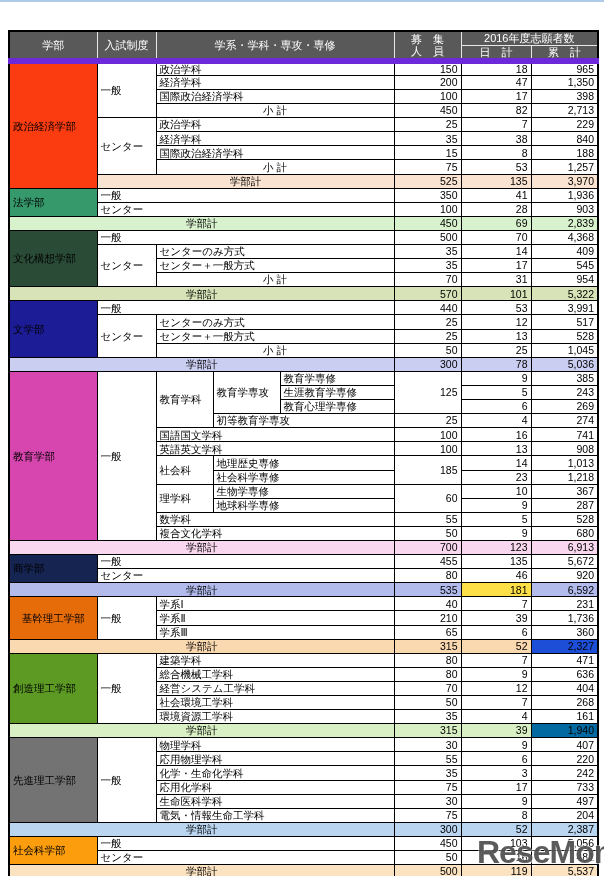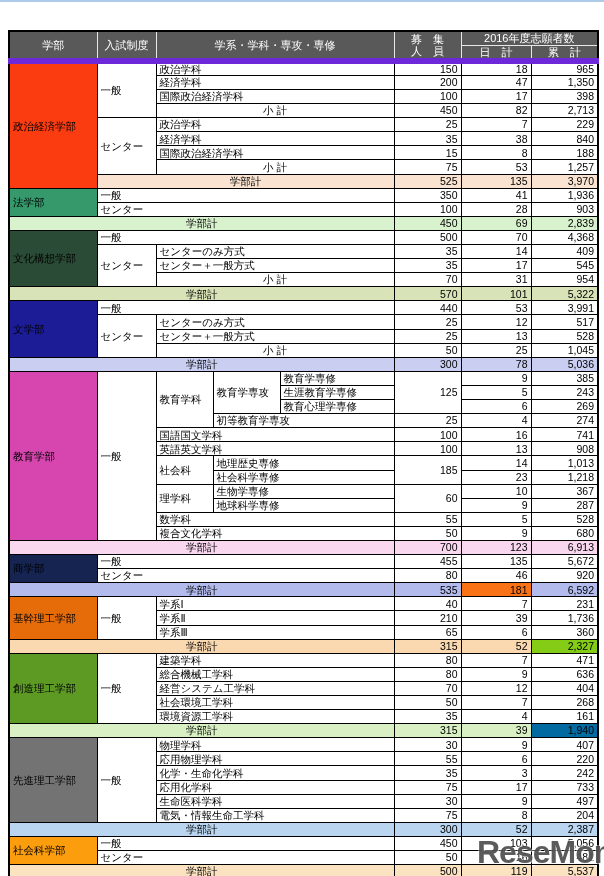--- a/index.html
+++ b/index.html
@@ -302,25 +302,25 @@
       </tr>
       <tr>
         <td colspan="4" class="sys">センター</td>
         <td class="num bq">80</td>
         <td class="num bd">46</td>
         <td class="num">920</td>
       </tr>
       <tr>
         <td colspan="5" class="ctr" style="background: rgb(178, 187, 236);">学部計</td>
         <td class="num bq" style="background: rgb(178, 187, 236);">535</td>
-        <td class="num bd" style="background: #f97316;">181</td>
+        <td class="num bd" style="background: #fde047;">181</td>
         <td class="num" style="background: rgb(178, 187, 236);">6,592</td>
       </tr>
       <tr>
-        <td rowspan="3" class="fac" style="background: rgb(230, 108, 10);">基幹理工学部</td>
+        <td rowspan="3" class="fac" style="background: rgb(230, 108, 10); text-align: center;">基幹理工学部</td>
         <td rowspan="3" class="sys">一般</td>
         <td colspan="3" class="name">学系Ⅰ</td>
         <td class="num bq">40</td>
         <td class="num bd">7</td>
         <td class="num">231</td>
       </tr>
       <tr>
         <td colspan="3" class="name">学系Ⅱ</td>
         <td class="num bq">210</td>
         <td class="num bd">39</td>
@@ -329,21 +329,21 @@
       <tr>
         <td colspan="3" class="name">学系Ⅲ</td>
         <td class="num bq">65</td>
         <td class="num bd">6</td>
         <td class="num">360</td>
       </tr>
       <tr>
         <td colspan="5" class="ctr" style="background: rgb(250, 217, 176);">学部計</td>
         <td class="num bq" style="background: rgb(250, 217, 176);">315</td>
         <td class="num bd" style="background: rgb(250, 217, 176);">52</td>
-        <td class="num" style="background: #84cc16;">2,327</td>
+        <td class="num" style="background: #1d4ed8;">2,327</td>
       </tr>
       <tr>
         <td rowspan="5" class="fac" style="background: rgb(92, 154, 36);">創造理工学部</td>
         <td rowspan="5" class="sys">一般</td>
         <td colspan="3" class="name">建築学科</td>
         <td class="num bq">80</td>
         <td class="num bd">7</td>
         <td class="num">471</td>
       </tr>
       <tr>

